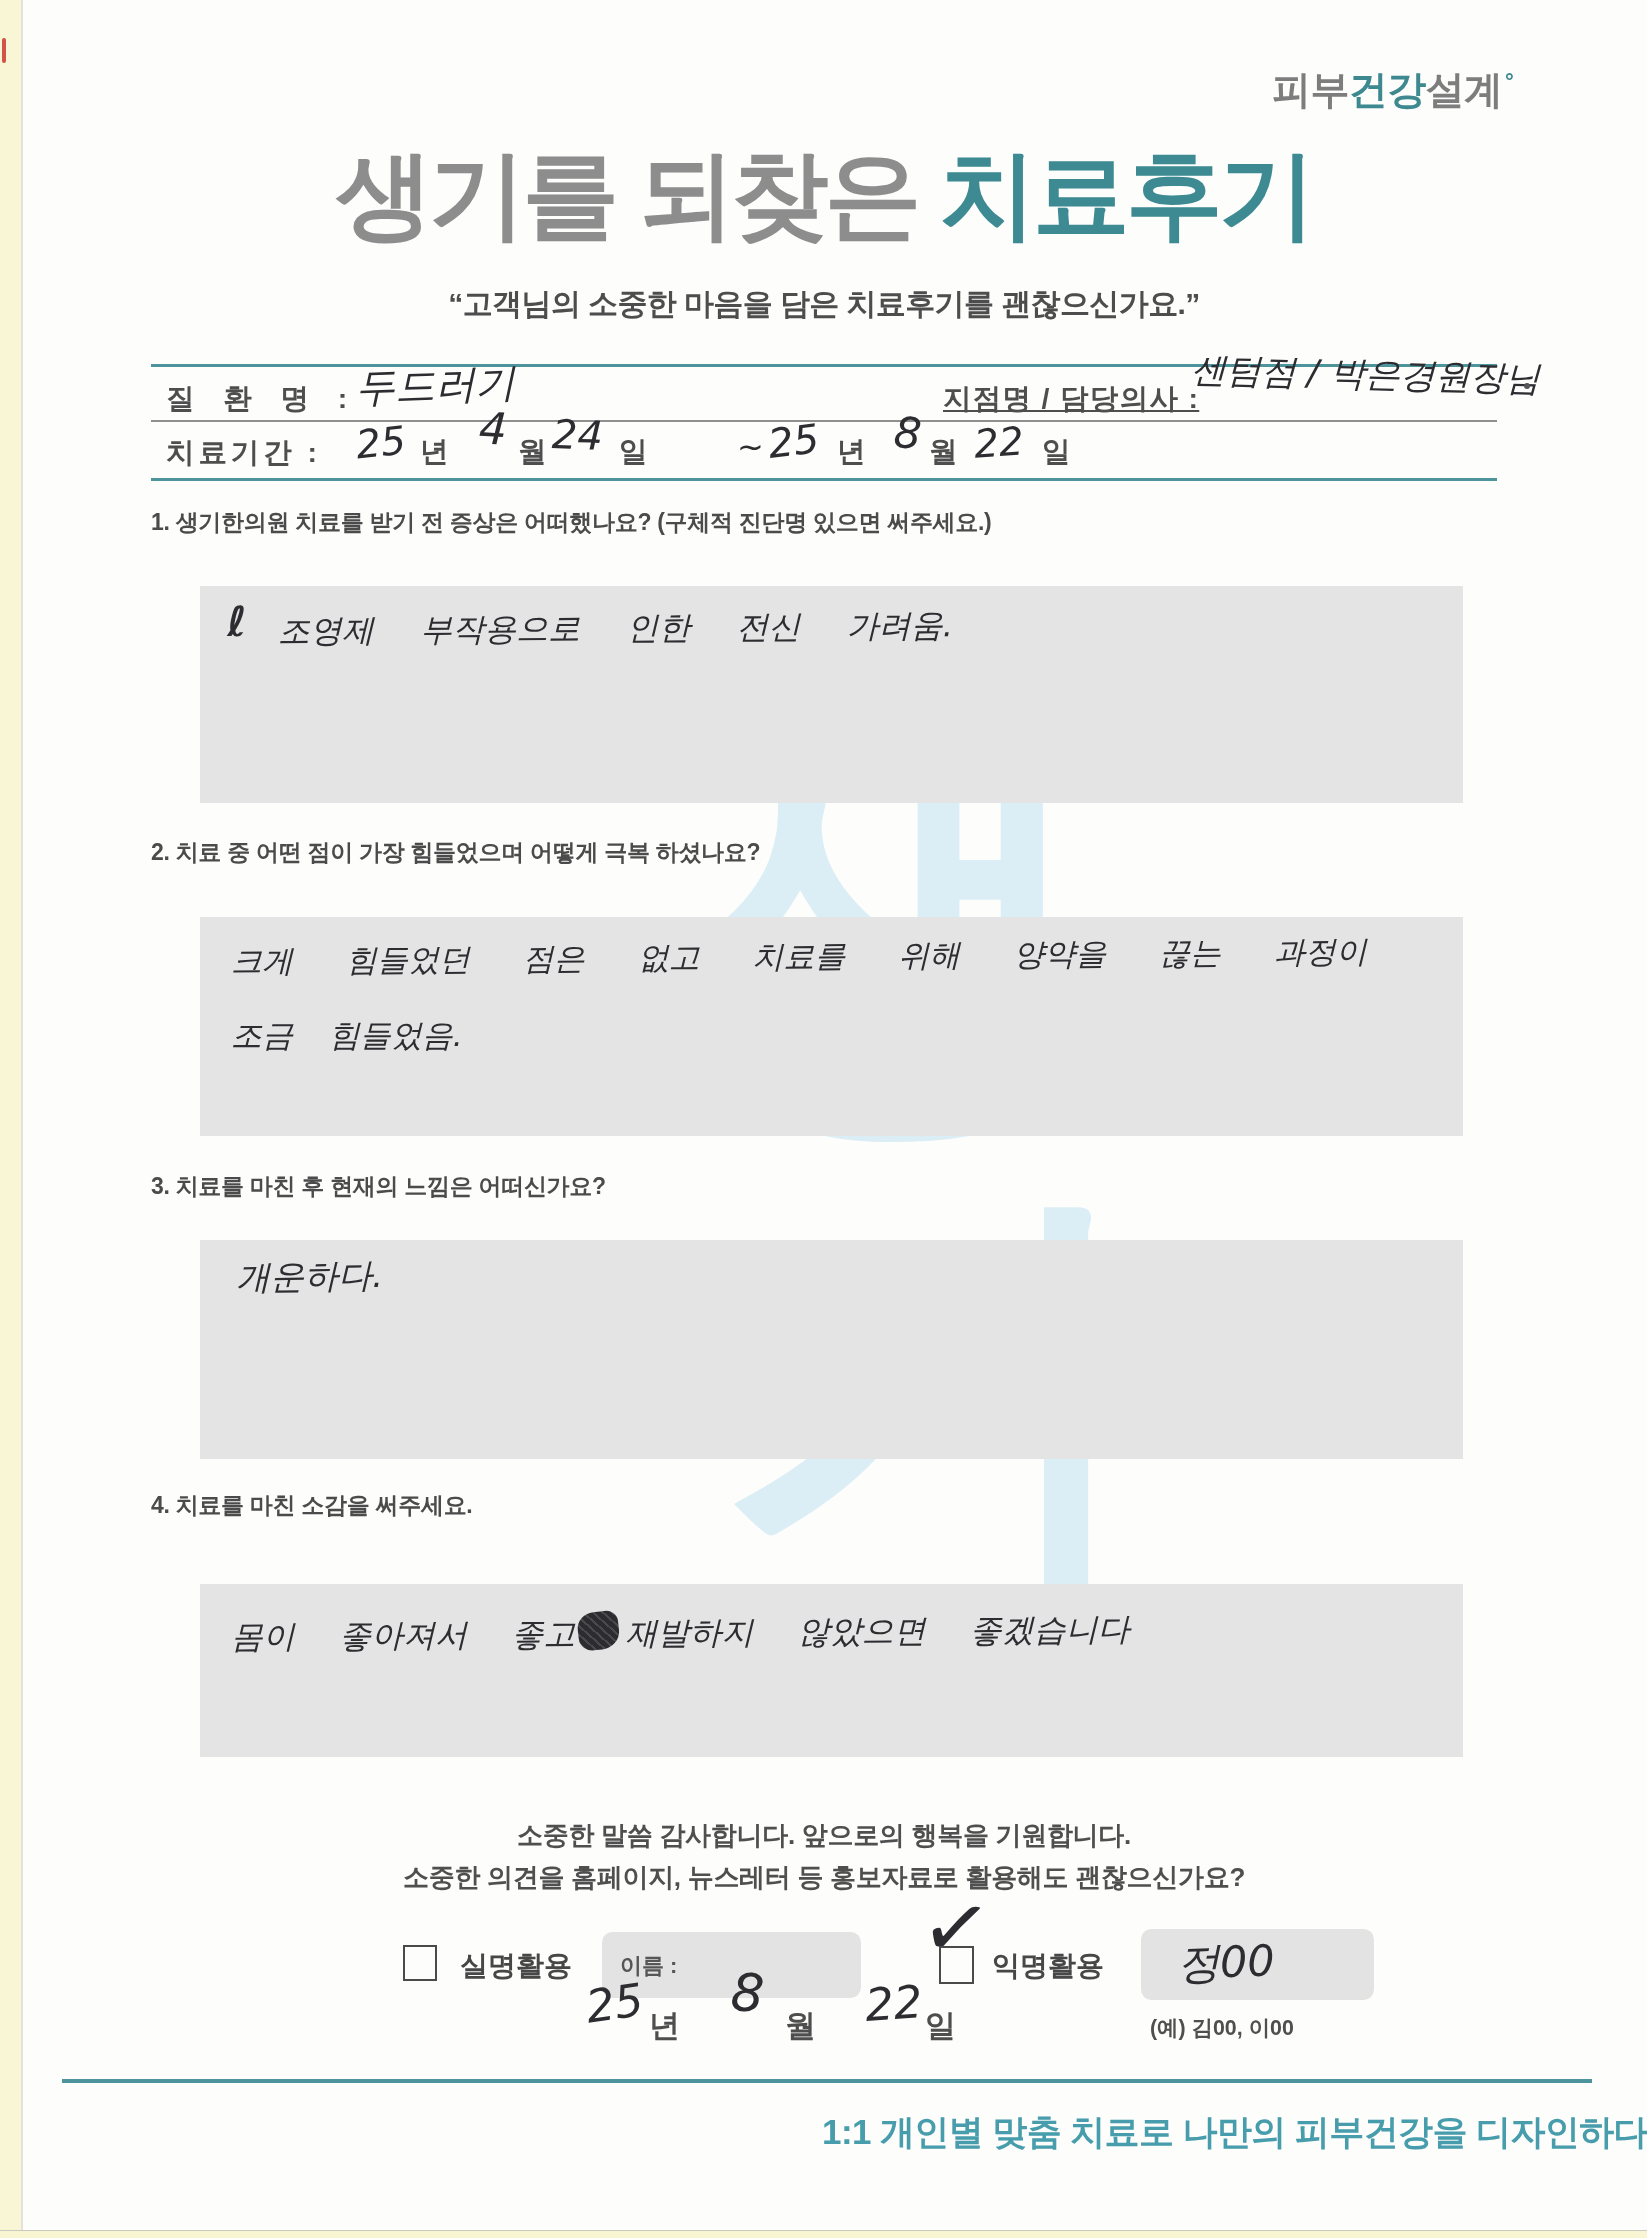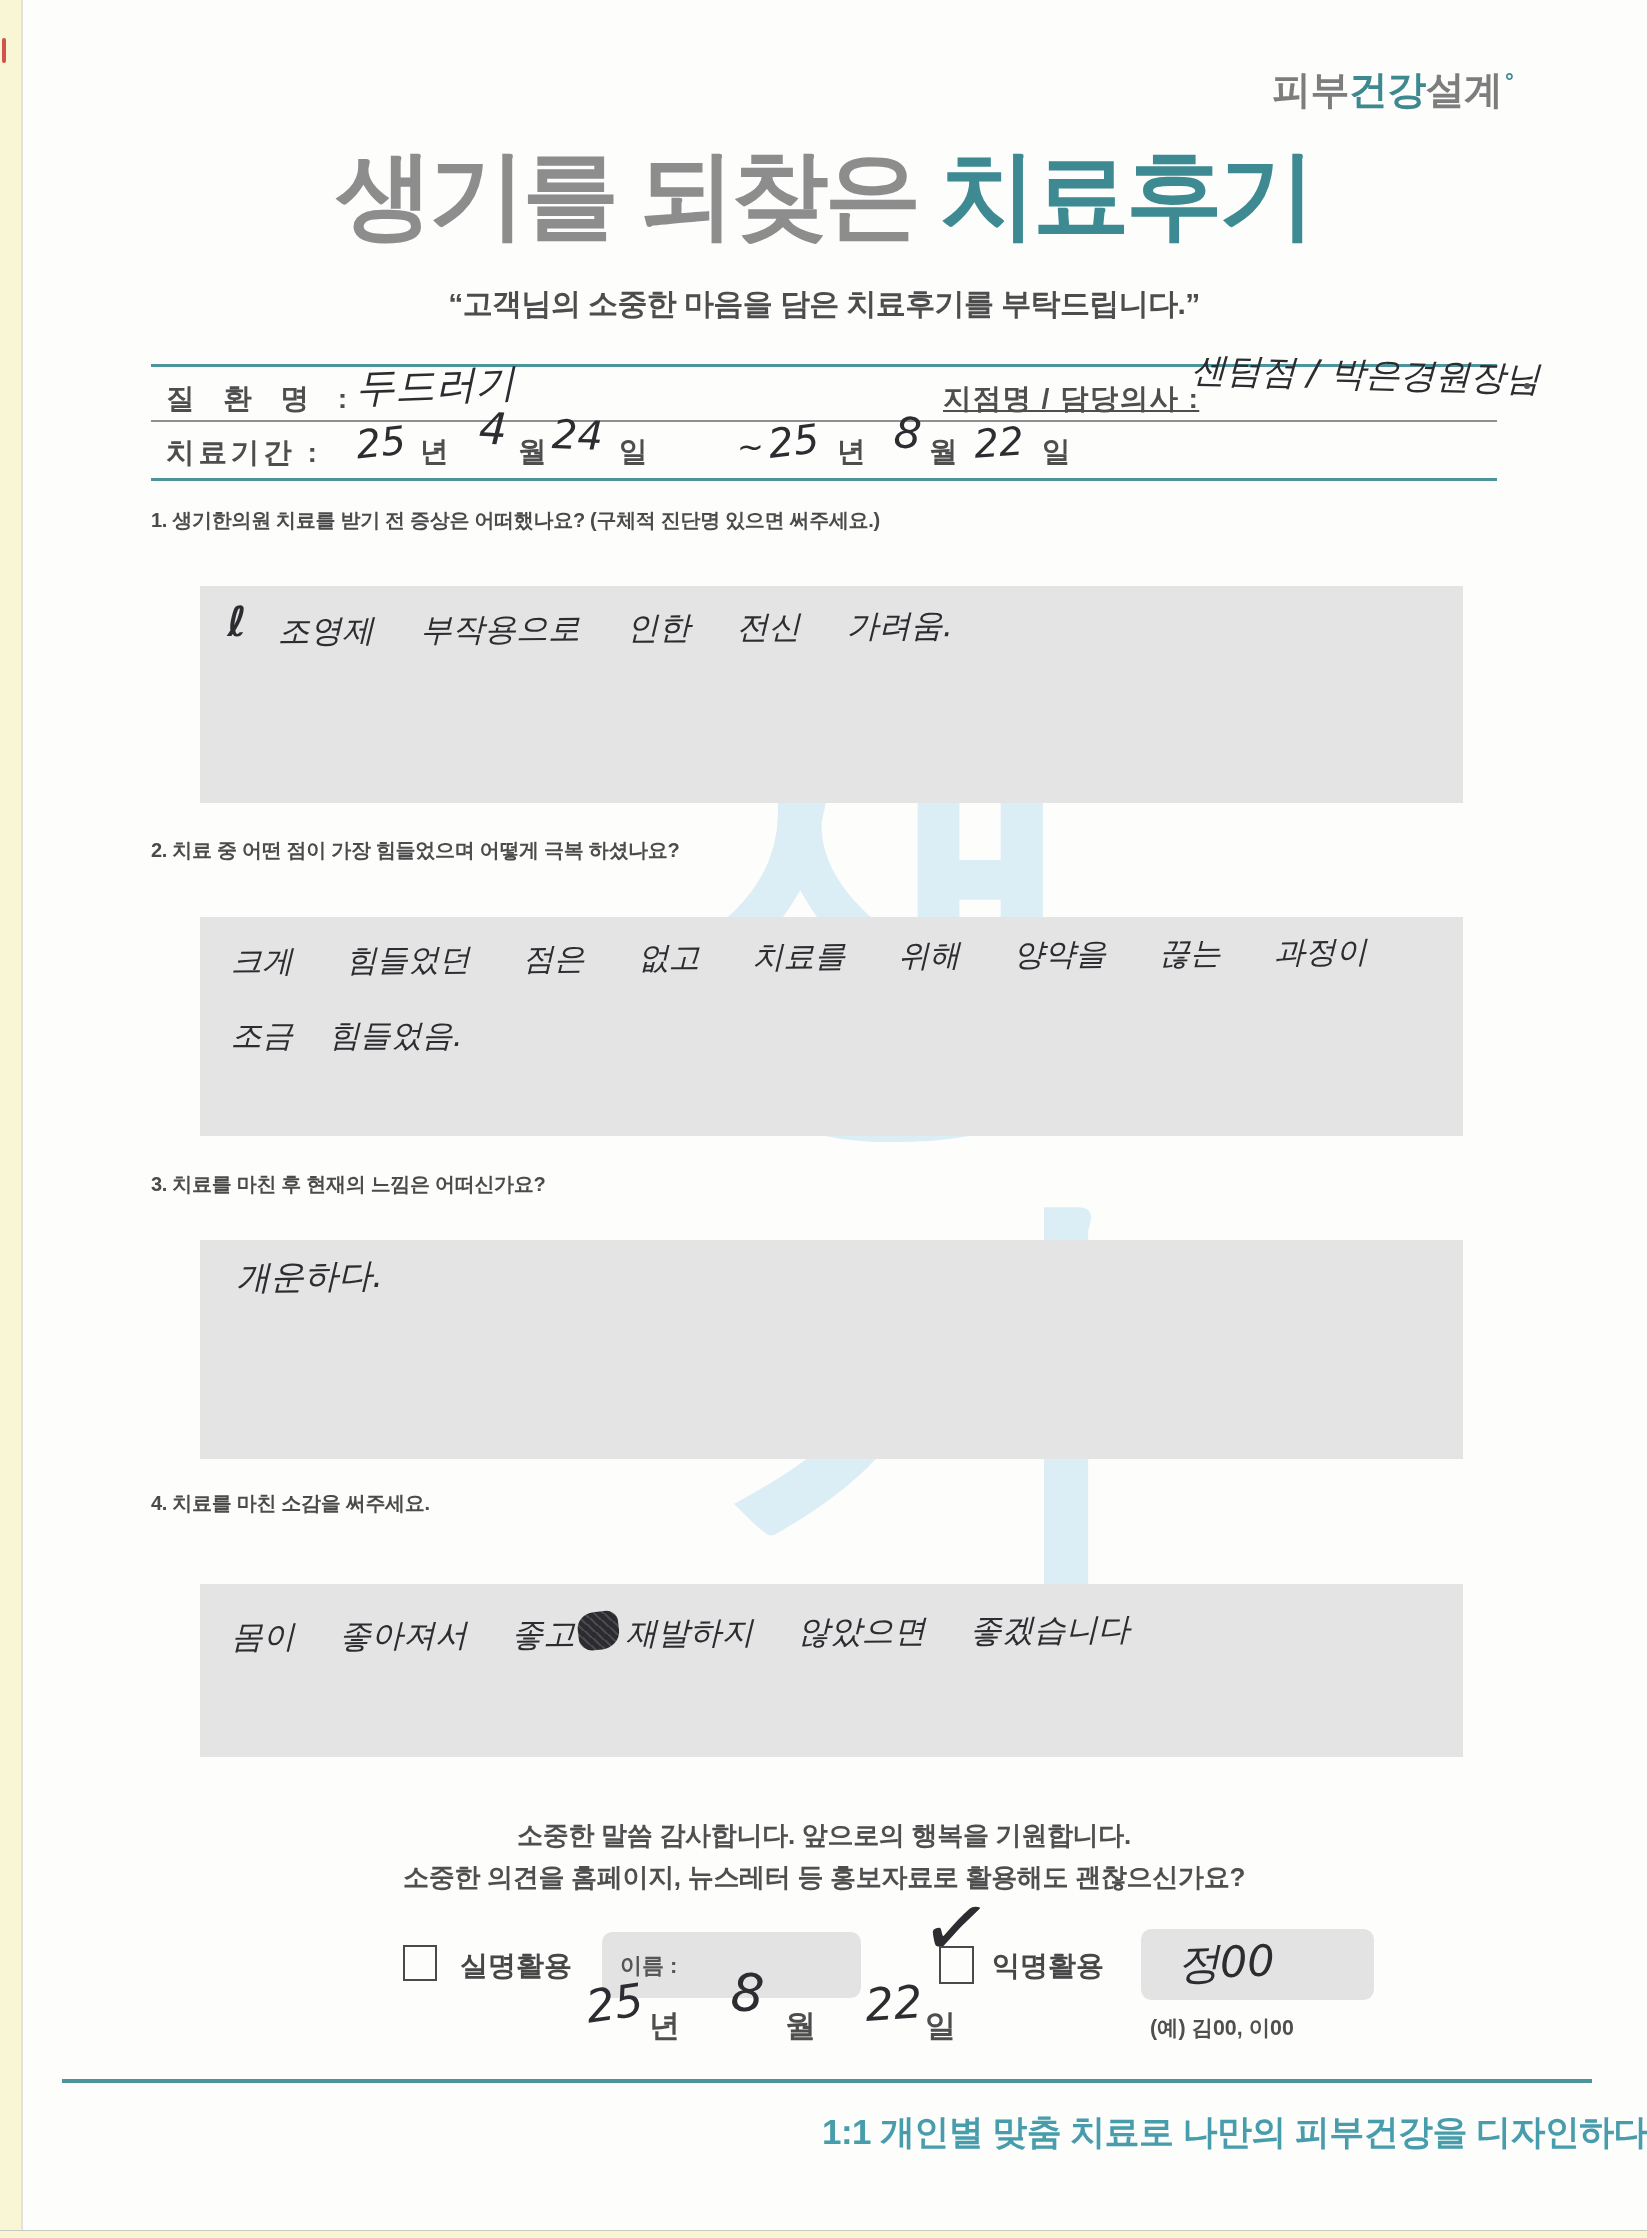--- a/index.html
+++ b/index.html
@@ -42,21 +42,21 @@
   .period-label{left:166px; top:434px; letter-spacing:3.9px;}
 
   
   .hw{font-family:"DejaVu Sans", sans-serif; color:#2d2d31; font-weight:500; font-style:italic; white-space:nowrap;}
   .hw-disease{left:355px; top:358px; font-size:40px; transform:rotate(-2deg);}
   .hw-branch{left:1191px; top:351px; font-size:35px; transform:rotate(1.5deg);}
   .pen-dot{left:1524px; top:383px; width:5.8px; height:5.8px; background:#55555a; border-radius:50%;}
   .unit{font-size:28.5px; font-weight:700; color:#4e4e4e;}
 
   
-  .question{left:151px; font-size:20px; font-weight:700; color:#4b4b4b; letter-spacing:-0.3px; white-space:nowrap;}
+  .question{left:151px; font-size:23px; font-weight:700; color:#4b4b4b; letter-spacing:-0.3px; white-space:nowrap;}
   .q1{top:507px;} .q2{top:837px;} .q3{top:1171px;} .q4{top:1490px;}
 
   
   .abox{left:200px; width:1263px; background:#e4e4e5;}
   .box1{top:586px; height:217px;}
   .box2{top:917px; height:219px;}
   .box3{top:1240px; height:219px;}
   .box4{top:1584px; height:173px;}
   .aline{position:absolute; font-size:32px;}
   .a1{left:78px; top:21px; word-spacing:36px; transform:rotate(-0.5deg);}
@@ -109,21 +109,21 @@
   <div class="abs red-tick"></div>
 
   <div class="abs watermark wm1">생</div>
   <div class="abs watermark wm2">기</div>
 
   <div class="content">
 
     <div class="abs logo"><span>피부</span><span class="accent">건강</span><span>설계</span><span class="degree">°</span></div>
 
     <div class="abs title"><span class="t-gray">생기를 되찾은</span><span class="t-teal">치료후기</span></div>
-    <div class="abs subtitle">“고객님의 소중한 마음을 담은 치료후기를 부탁드립니다.”</div>
+    <div class="abs subtitle">“고객님의 소중한 마음을 담은 치료후기를 괜찮으신가요.”</div>
 
     <div class="abs line-teal line-top"></div>
     <div class="abs line-mid"></div>
     <div class="abs line-teal line-bot"></div>
 
     <div class="abs flabel disease-label">질 환 명 :</div>
     <div class="abs hw hw-disease">두드러기</div>
     <div class="abs flabel branch-label">지점명 / 담당의사 :</div>
     <div class="abs hw hw-branch">센텀점 / 박은경원장님</div>
     <div class="abs pen-dot"></div>

